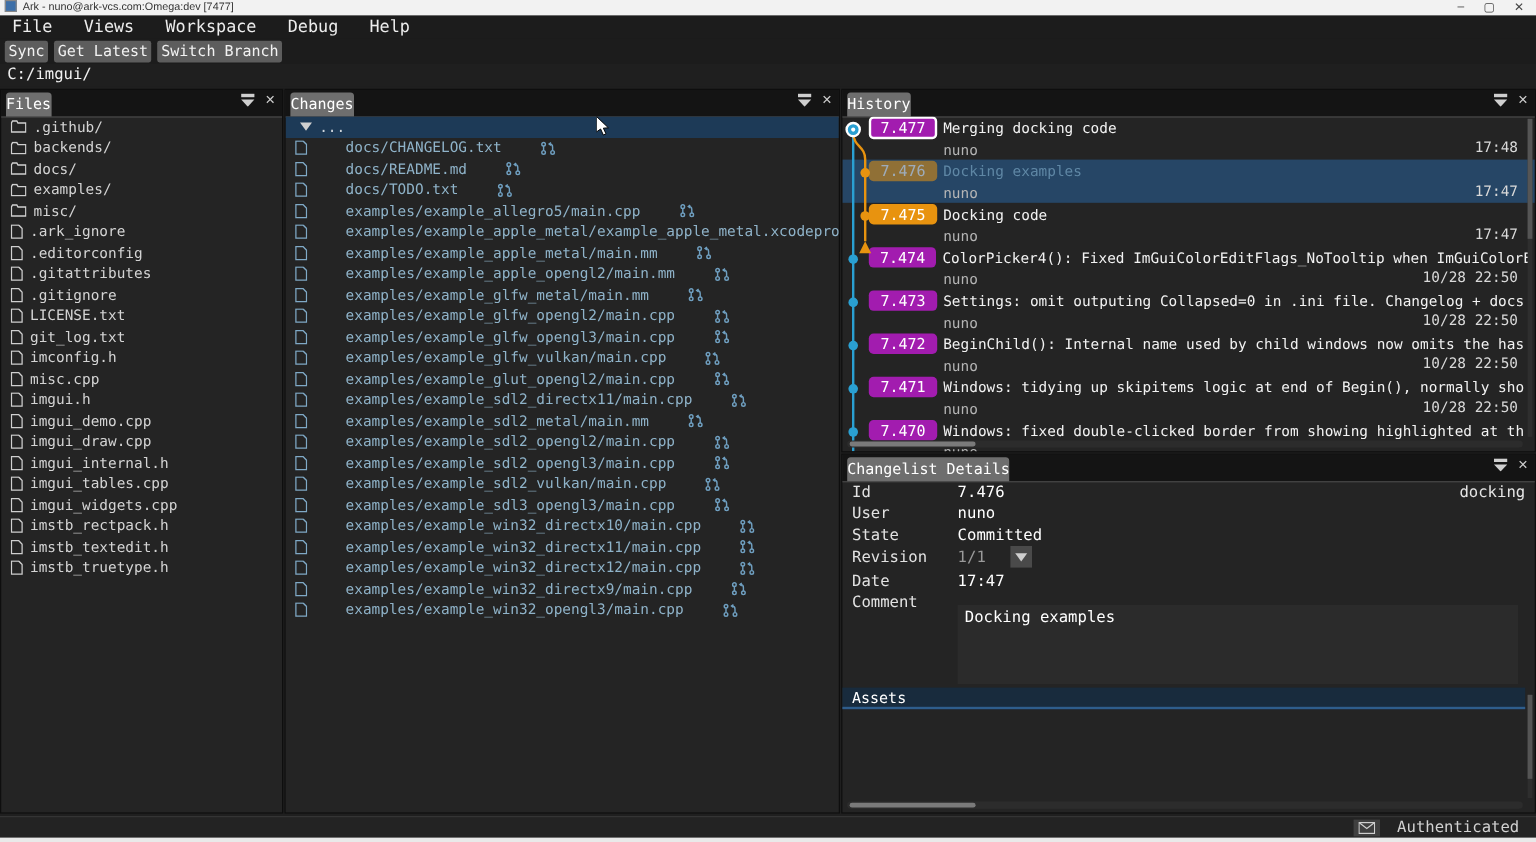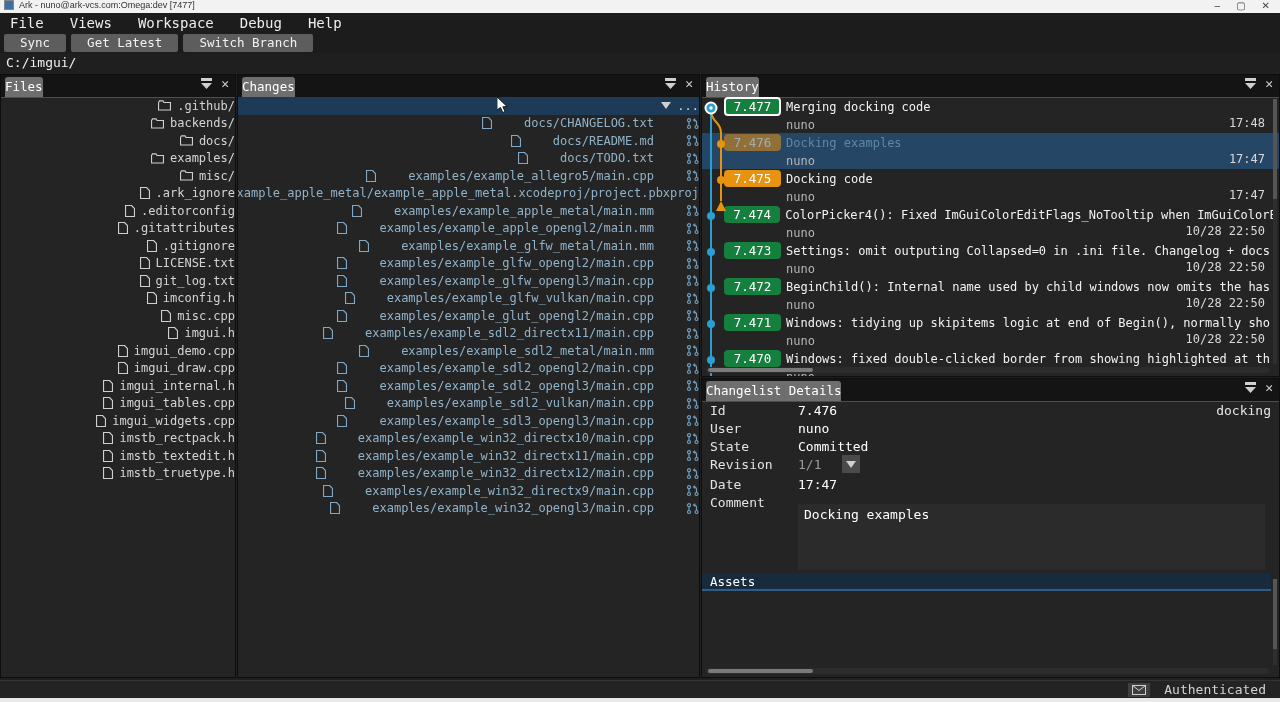--- a/index.html
+++ b/index.html
@@ -10,54 +10,54 @@
             display:flex;align-items:flex-start;font-family:"Liberation Sans",sans-serif;
             font-size:9px;color:#333;}
   .app-icon{width:8px;height:8px;background:#3d6fa8;border:1px solid #888;margin:0 5px 0 4px;}
   .win-controls{margin-left:auto;display:flex;gap:16px;padding-right:10px;color:#444;font-size:10px;}
   .win-controls span{cursor:default;}
   
   .menubar{position:absolute;left:0;top:13px;width:1280px;height:19px;background:#1c1c1c;
            display:flex;align-items:center;gap:26px;padding-left:10px;font-size:14px;color:#ededed;}
   .toolbar{position:absolute;left:0;top:32px;width:1280px;height:21px;background:#1c1c1c;
            display:flex;align-items:center;gap:5px;padding-left:4px;}
-  .tbtn{background:#5d5d5d;color:#f2f2f2;font-size:12.5px;padding:1px 16px 2px;border-radius:2px;}
+  .tbtn{background:#5d5d5d;color:#f2f2f2;font-size:12.5px;padding:1px 3px 2px;border-radius:2px;}
   .pathbar{position:absolute;left:0;top:53px;width:1280px;height:19px;background:#1f1f1f;
            display:flex;align-items:center;padding-left:6px;font-size:13px;color:#f0f0f0;}
   
   .panel{position:absolute;background:#242424;border:1px solid #0e0e0e;box-sizing:border-box;}
   .phead{position:relative;height:22px;background:#141414;border-bottom:1px solid #4e4e4e;}
   .ptab{position:absolute;left:4px;top:2px;bottom:0;background:#6e6e6e;color:#fff;
         font-size:12.5px;padding:2px 0 0;border-radius:3px 3px 0 0;}
   .phicons{position:absolute;right:6px;top:3px;display:flex;gap:8px;align-items:center;}
   .filter-ic{width:13px;height:11px;}
   .close-ic{color:#cfcfcf;font-size:13px;line-height:11px;}
   .files-panel{left:0;top:74px;width:236px;height:604px;}
   .changes-panel{left:237px;top:74px;width:463px;height:604px;}
   .history-panel{left:701px;top:74px;width:579px;height:303px;}
   .details-panel{left:701px;top:378px;width:579px;height:300px;}
   
   .list{position:absolute;left:0;right:0;top:22px;bottom:0;overflow:hidden;}
   .row{height:17.5px;display:flex;align-items:center;gap:6px;padding-left:8px;
-       white-space:nowrap;font-size:12px;justify-content:flex-end;}
+       white-space:nowrap;font-size:12px;}
   .row svg{flex:0 0 auto;}
   .files-row{color:#d4d4d4;}
   .chg-row{color:#8fb3c9;gap:32px;}
   .sel-row{background:#1d3a57;color:#cfd6dc;}
   .exp-tri{width:0;height:0;border-left:5px solid transparent;border-right:5px solid transparent;
            border-top:7px solid #cfcfcf;margin-left:4px;}
   
   .h-list{position:absolute;left:0;right:0;top:22px;bottom:0;overflow:hidden;}
   .h-graph{position:absolute;left:0;top:22px;}
   .h-row{position:relative;height:36px;box-sizing:border-box;padding-left:22px;}
   .h-row.sel{background:#264666;}
   .h-l1{display:flex;align-items:center;height:19px;gap:5px;}
   .badge{display:inline-block;width:57px;text-align:center;font-size:12.5px;color:#fff;
          border-radius:4px;padding:1px 0;box-sizing:border-box;}
-  .badge.blue{background:#15803d;}
+  .badge.blue{background:#a21caf;}
   .badge.orange{background:#e8930f;}
   .badge.current{border:2px solid #fff;padding:0;}
   .badge.dim{opacity:.55;}
   .h-title{font-size:12px;color:#f2f2f2;overflow:hidden;white-space:nowrap;flex:1 1 auto;
            padding-right:8px;}
   .h-row.sel .h-title{color:#5f87a5;}
   .h-l2{display:flex;height:17px;align-items:center;margin-left:62px;font-size:12px;color:#b5b5b5;}
   .h-time{position:absolute;right:14px;font-size:12px;color:#d9d9d9;}
   .hscroll{position:absolute;left:4px;right:10px;bottom:3px;height:6px;background:#2c2c2c;
            border-radius:3px;}

